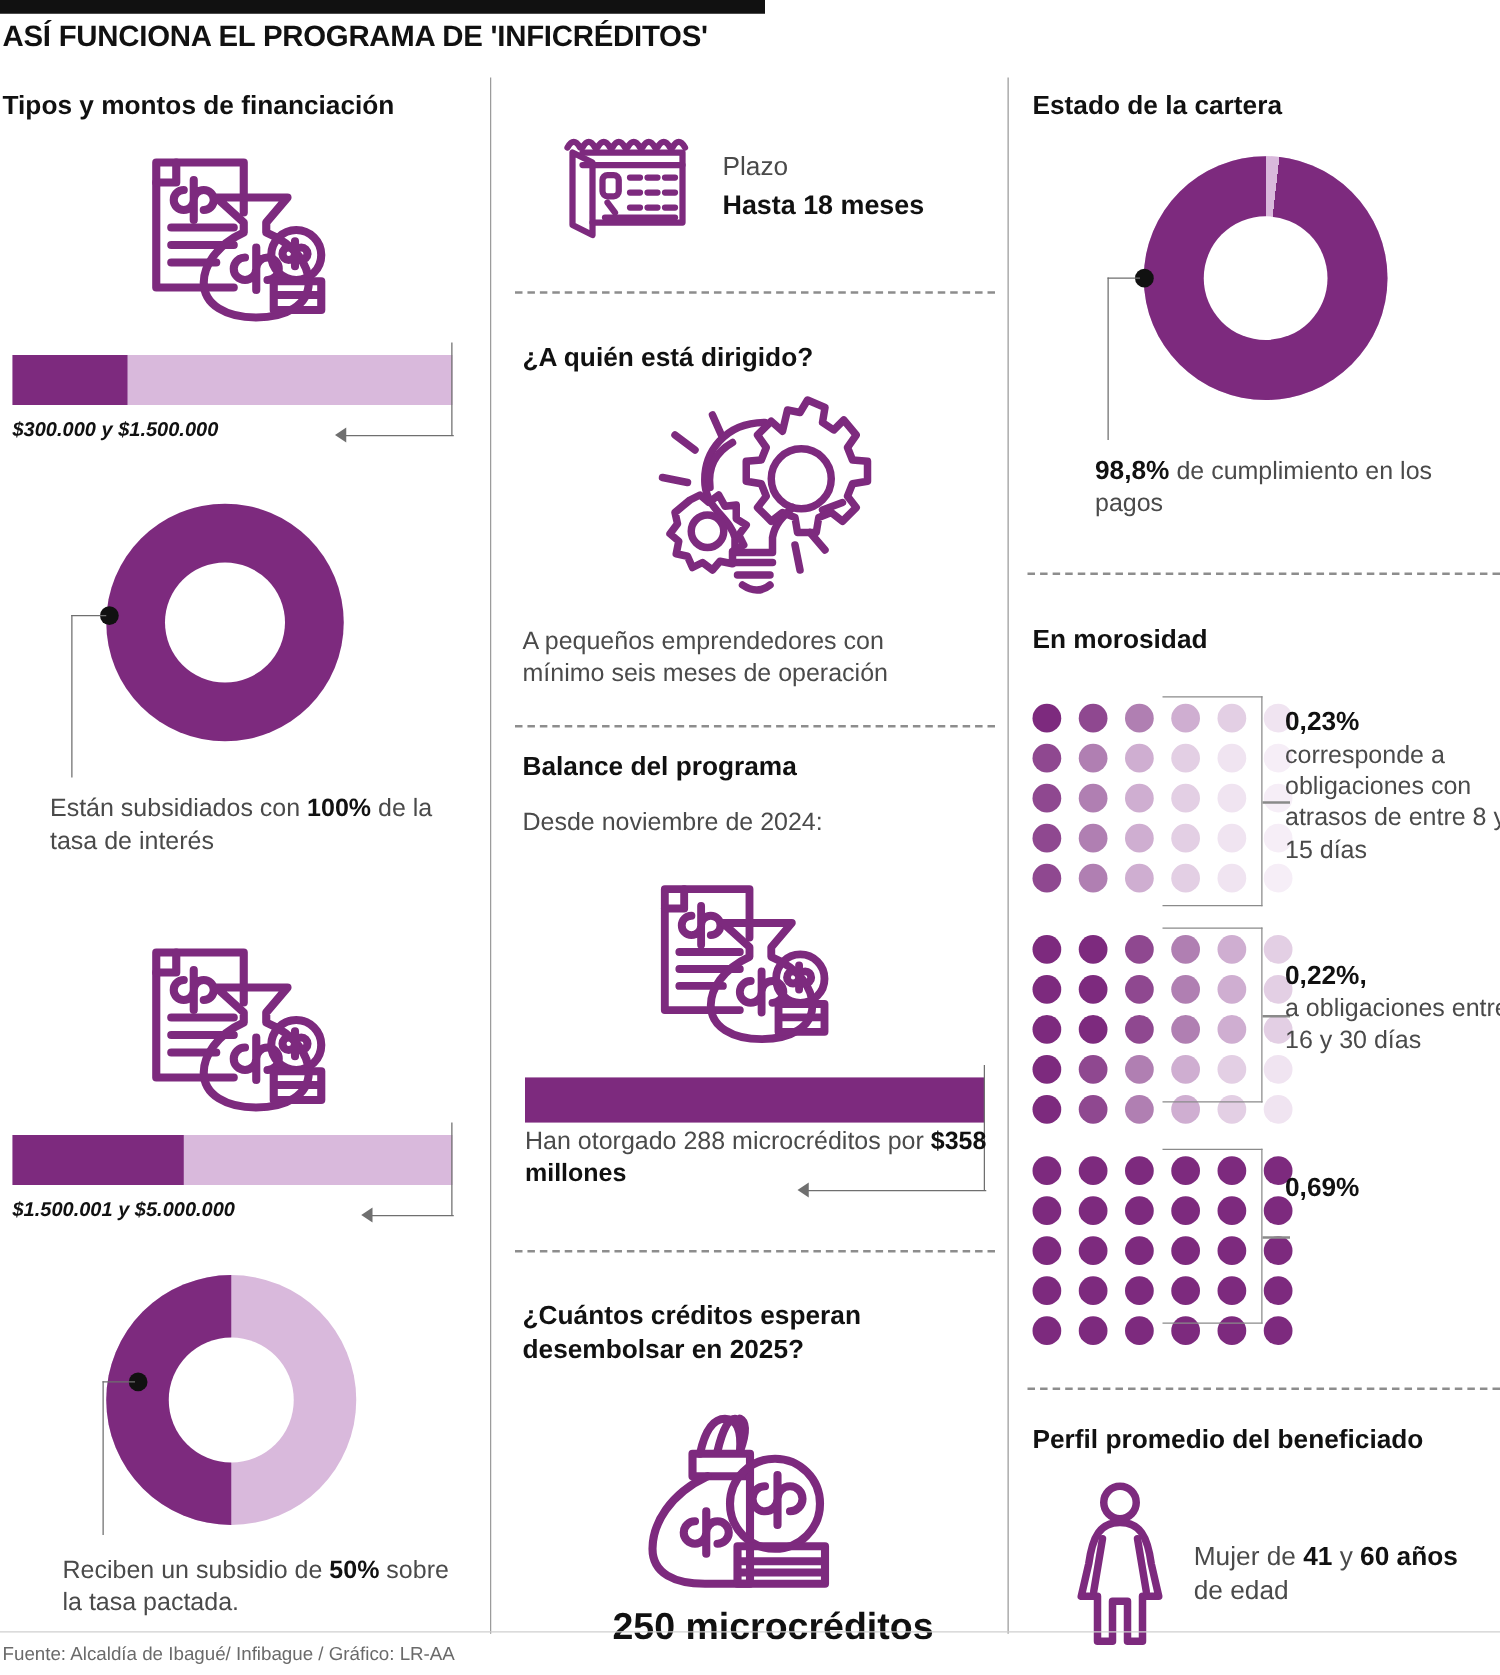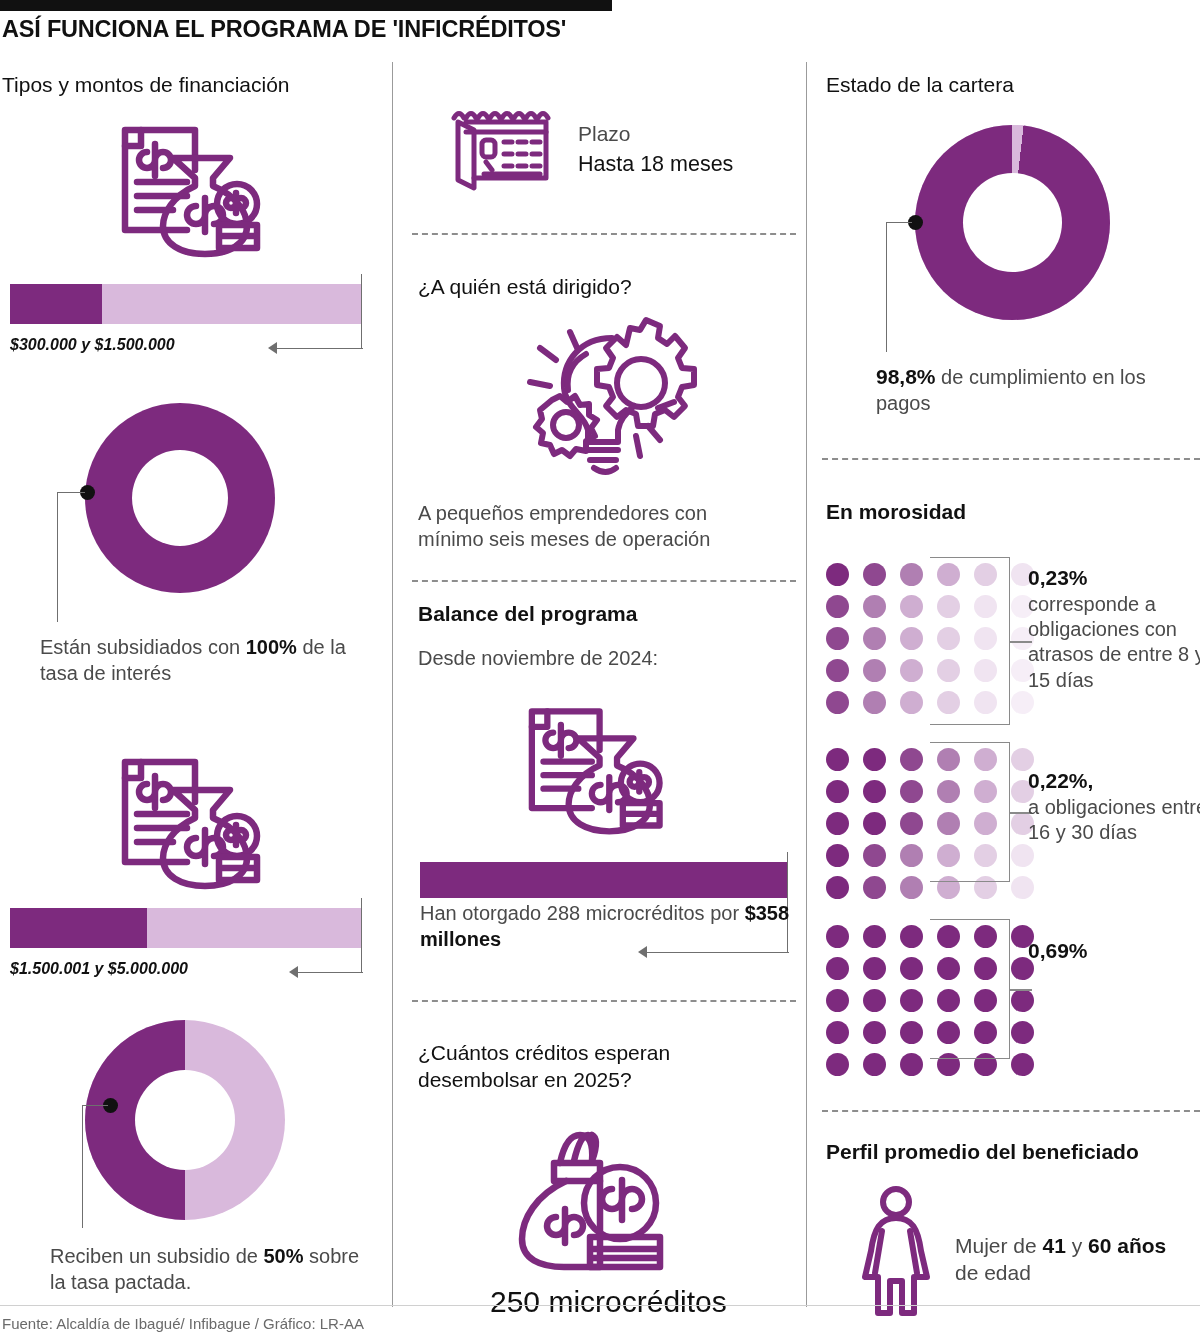--- a/index.html
+++ b/index.html
@@ -21,25 +21,25 @@
   }
 
   
   .vrule { position:absolute; width:1px; background:#9b9b9b; }
   .vrule.c1 { left:392px; top:62px; height:1245px; }
   .vrule.c2 { left:806px; top:62px; height:1245px; }
 
   .dashed { position:absolute; border-top:2px dashed #8d8d8d; }
 
   
-  .sect-title { position:absolute; font-size:21px; color:#111; font-weight:400; }
+  .sect-title { position:absolute; font-size:21px; color:#111; font-weight:700; }
   .sect-title.b { font-weight:bold; }
   .body-text { position:absolute; font-size:20px; line-height:1.30; color:#4a4a4a; }
   .body-text b { color:#111; font-weight:bold; }
-  .big-bold { position:absolute; font-size:21.5px; font-weight:normal; color:#111; }
+  .big-bold { position:absolute; font-size:21.5px; font-weight:bold; color:#111; }
 
   
   .barwrap { position:absolute; height:40px; }
   .bar-bg { position:absolute; left:0; top:0; height:100%; width:100%; background:#d9b9dc; }
   .bar-fill { position:absolute; left:0; top:0; height:100%; background:#7d2a7e; }
   .bar-label { position:absolute; font-size:16px; font-weight:bold; color:#111; white-space:nowrap;font-style:italic; }
 
   
   .callout { position:absolute; border-right:1.6px solid #6f6f6f; border-bottom:1.6px solid #6f6f6f; }
   .arrowhead { position:absolute; width:0; height:0;

